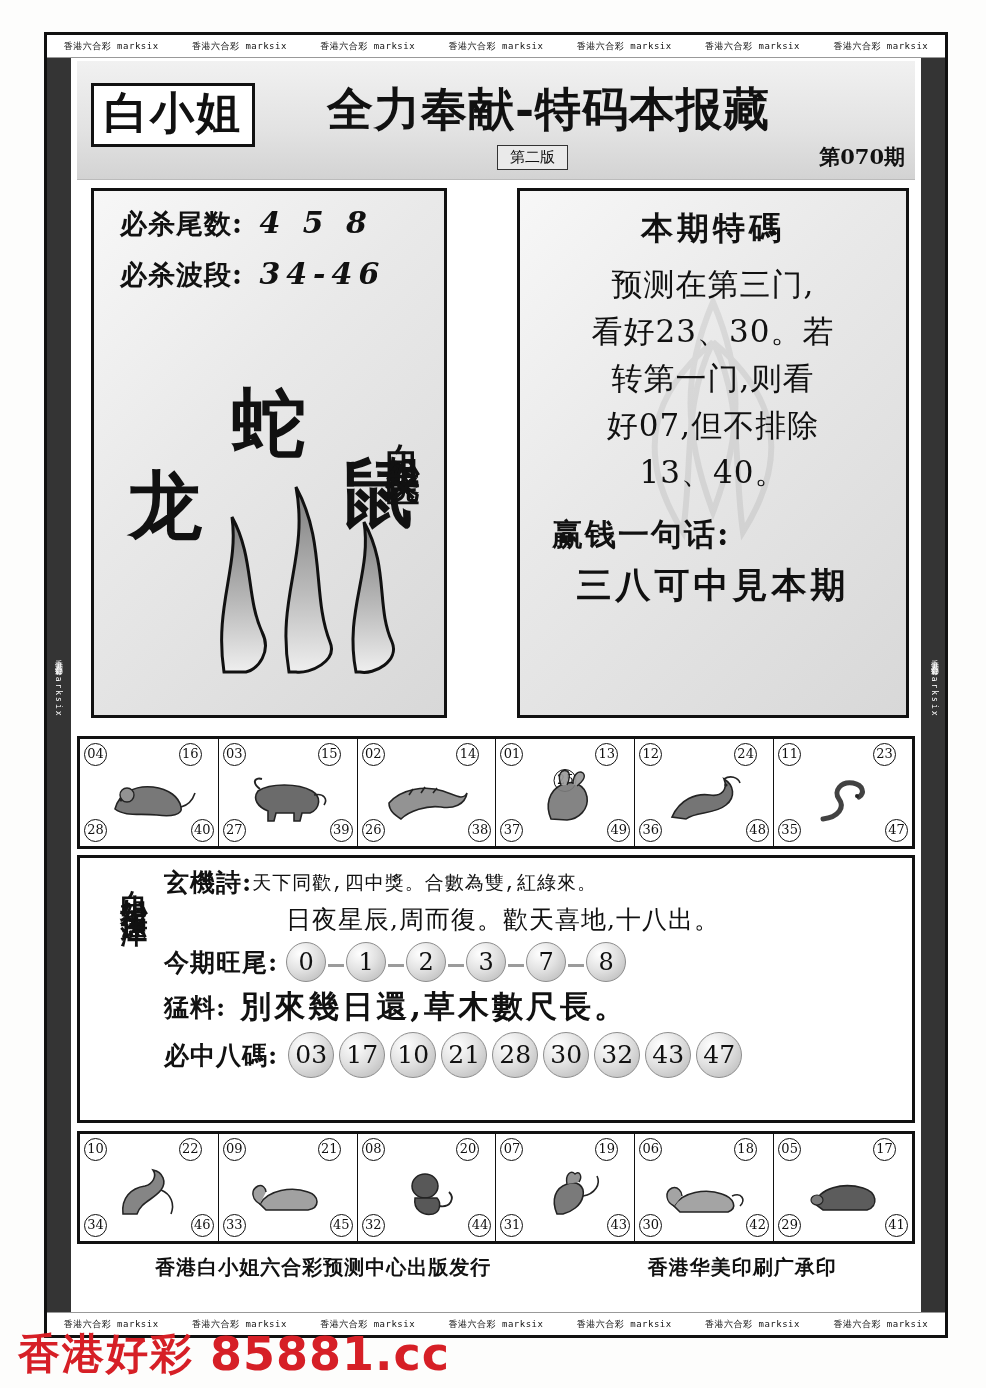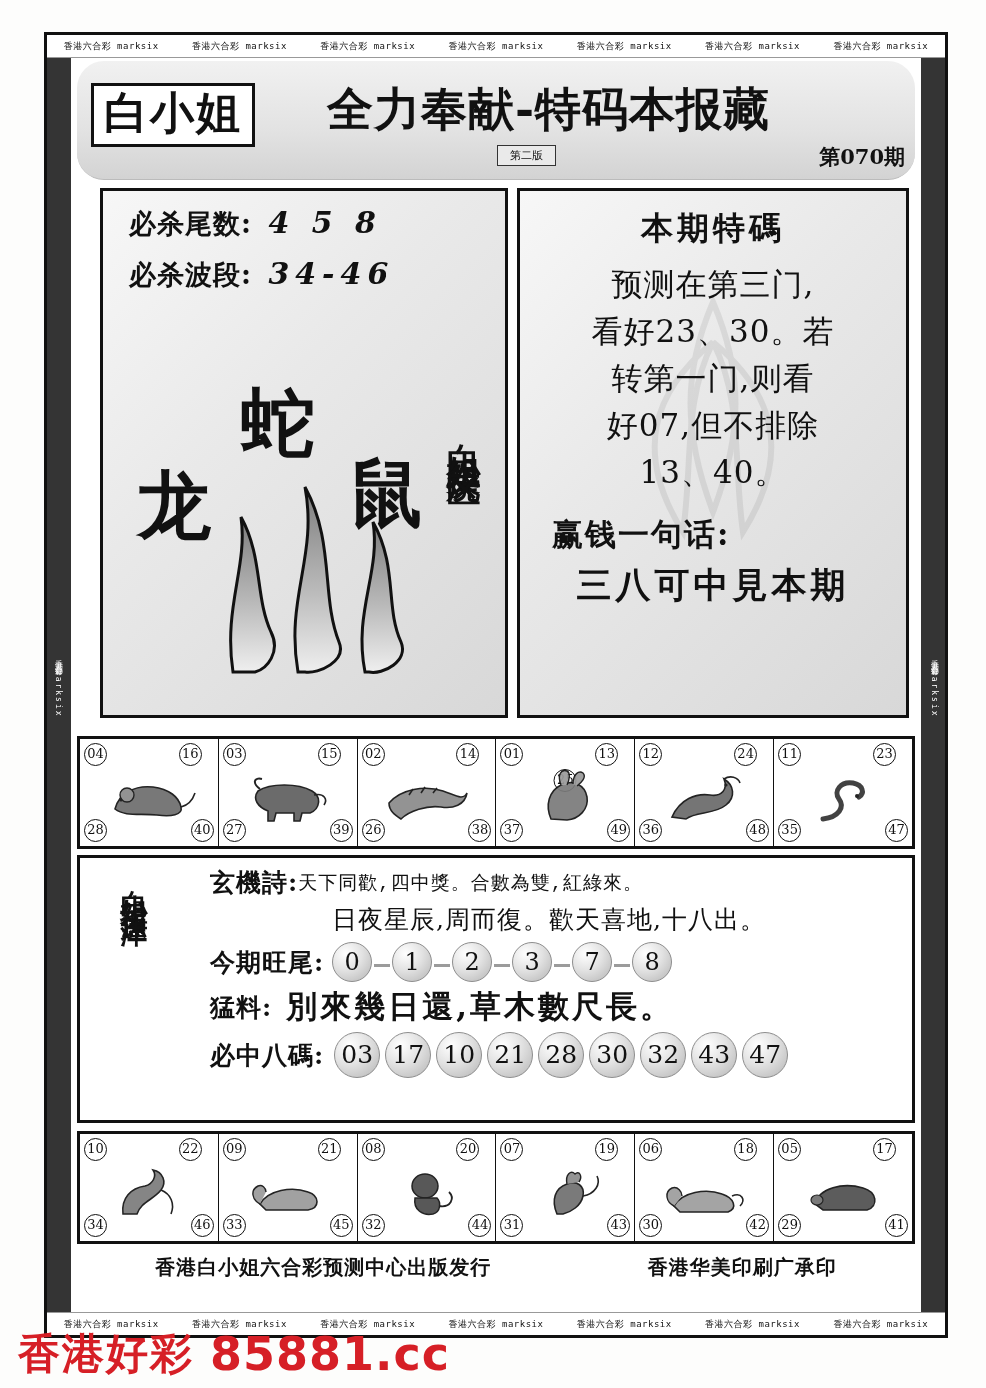--- a/index.html
+++ b/index.html
@@ -54,21 +54,20 @@
 
   .content{
     position:absolute;left:30px;top:26px;right:30px;bottom:26px;
   }
 
   
   .header{
     position:relative;height:118px;
     background:linear-gradient(180deg,#f1f1f1 0%,#e2e2e2 60%,#d3d3d3 100%);
     border-bottom:1px solid #bbb;
-    border-radius:27px;
   }
   .logo-box{
     position:absolute;left:14px;top:22px;
     border:3px solid #111;
     padding:2px 10px 6px 10px;
     background:#fff;
   }
   .logo-box .logo-text{
     font-family:"DejaVu Serif","Liberation Serif",serif;
     font-weight:bold;font-size:44px;line-height:50px;color:#111;
@@ -81,32 +80,32 @@
     letter-spacing:1px;
   }
   .issue{
     position:absolute;right:10px;top:82px;
     font-family:"DejaVu Serif","Liberation Serif",serif;
     font-size:21px;font-weight:bold;color:#111;
   }
   .edition{
     position:absolute;left:420px;top:84px;
     border:1px solid #333;background:#eaeaea;
-    font-size:11px;padding:2px 12px;color:#111;
+    font-size:15px;padding:2px 12px;color:#111;
     font-family:"DejaVu Serif","Liberation Serif",serif;
   }
 
   
   .panels{position:relative;height:540px;margin-top:8px;}
   .panel{
     position:absolute;top:0;border:3px solid #111;
     background:linear-gradient(135deg,#f7f7f7 0%,#e9e9e9 40%,#d8d8d8 100%);
     box-sizing:border-box;
   }
-  .panel-left{left:23px;width:408px;height:530px;}
+  .panel-left{left:14px;width:356px;height:530px;}
   .panel-right{right:6px;width:392px;height:530px;}
 
   .kill-line{
     font-family:"DejaVu Serif","Liberation Serif",serif;
     font-size:27px;font-weight:bold;color:#111;
     margin:14px 0 0 26px;letter-spacing:1px;white-space:nowrap;
   }
   .kill-line .val{
     font-style:italic;font-size:30px;letter-spacing:6px;padding-left:6px;
   }
@@ -182,21 +181,21 @@
   .num.ctr{left:50%;top:30px;transform:translateX(-50%);}
   .animal{
     position:absolute;left:0;right:0;top:26px;height:62px;
     display:flex;align-items:center;justify-content:center;
   }
   .animal svg{opacity:.92;}
 
   
   .poem-block{
     margin-top:6px;border:3px solid #111;background:#fff;
-    position:relative;height:268px;box-sizing:border-box;padding-left:46px;
+    position:relative;height:268px;box-sizing:border-box;
   }
   .poem-side{
     position:absolute;left:8px;top:10px;width:64px;
     writing-mode:vertical-rl;
     font-family:"DejaVu Serif","Liberation Serif",serif;
     font-weight:bold;font-size:27px;color:#111;letter-spacing:5px;
     height:240px;
   }
   .poem-main{margin-left:84px;padding:8px 10px 0 0;}
   .prow{display:flex;align-items:center;margin-bottom:4px;}

